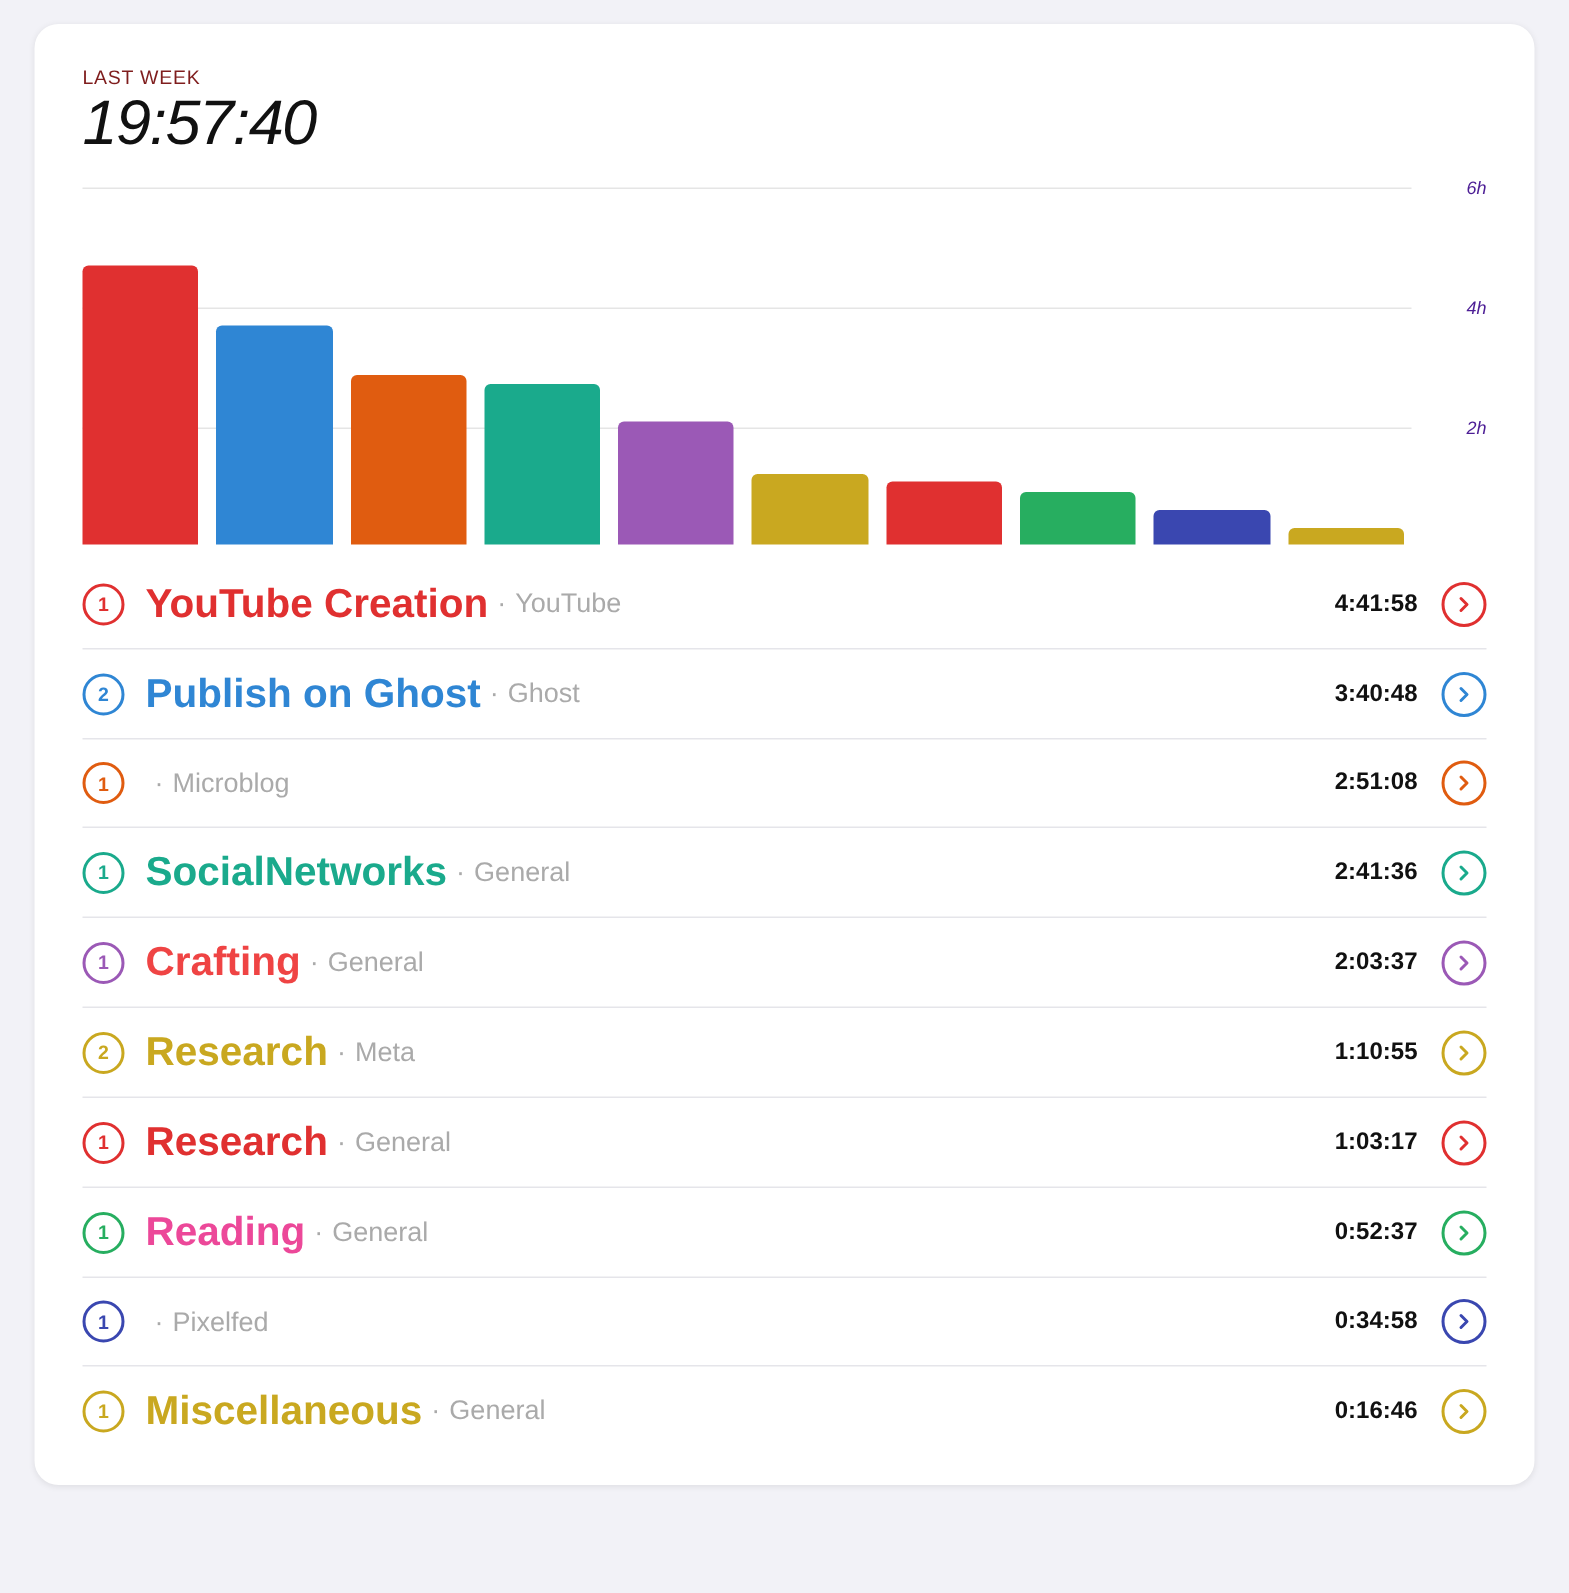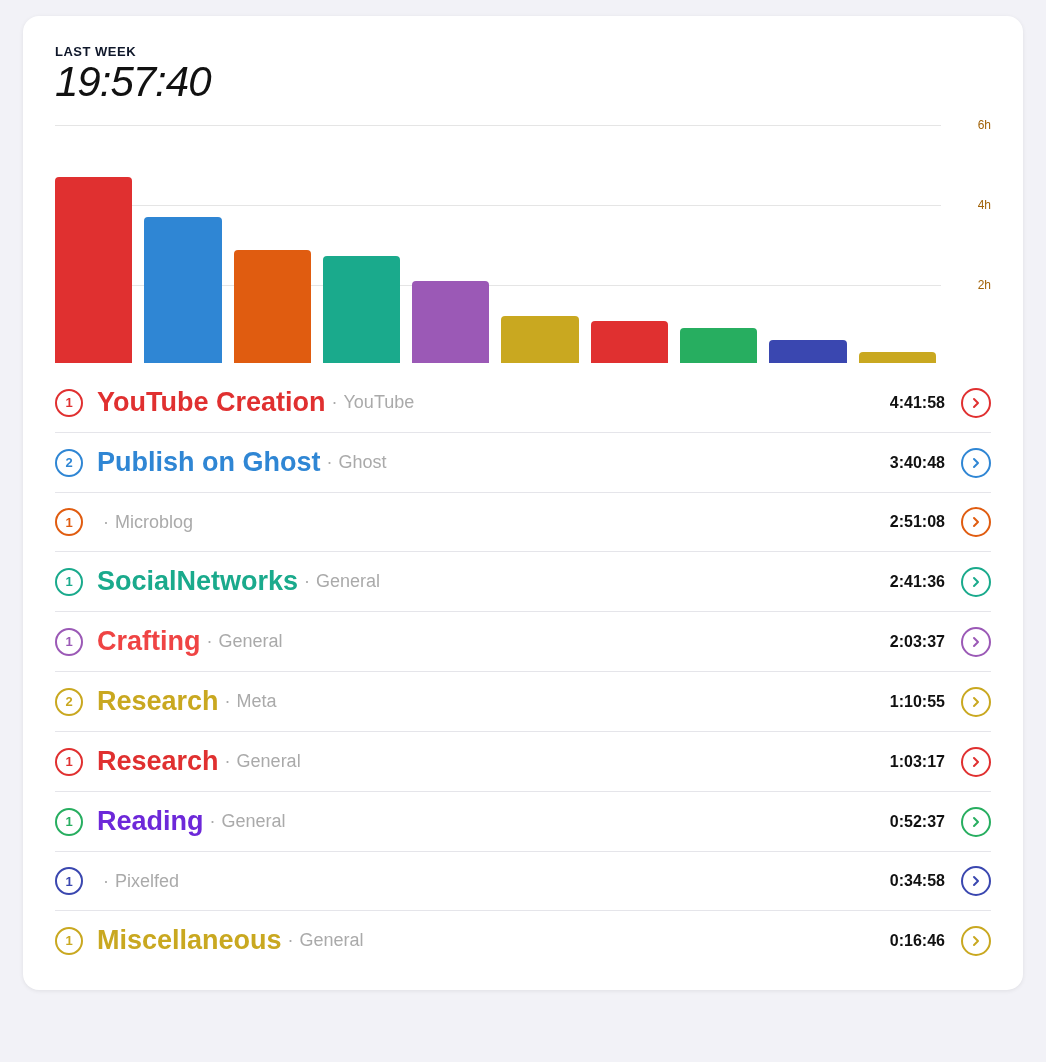--- a/index.html
+++ b/index.html
@@ -17,22 +17,22 @@
       border-radius: 16px;
       width: 1000px;
       padding: 28px 32px 20px 32px;
       box-shadow: 0 1px 4px rgba(0,0,0,0.08);
     }
     .header {
       margin-bottom: 8px;
     }
     .last-week-label {
       font-size: 13px;
-      color: #0f172a;
-      font-weight: 700;
+      color: #7f1d1d;
+      font-weight: 400;
       letter-spacing: 0.5px;
       text-transform: uppercase;
     }
     .total-time {
       font-size: 42px;
       font-weight: 300;
       color: #111;
       line-height: 1.1;
       letter-spacing: -1px;
       font-style: italic;
@@ -50,22 +50,23 @@
     }
     .grid-line {
       position: absolute;
       left: 0; right: 50px;
       border-top: 1px solid #e5e5e5;
     }
     .grid-label {
       position: absolute;
       right: 0;
       font-size: 12px;
-      color: #a16207;
+      color: #4c1d95;
       transform: translateY(-50%);
+      font-style: italic;
     }
     .bars-container {
       position: absolute;
       bottom: 0;
       left: 0;
       right: 55px;
       top: 0;
       display: flex;
       align-items: flex-end;
       gap: 12px;
@@ -249,21 +250,21 @@
         <span class="item-category">General</span>
         <span class="item-time">1:03:17</span>
         <div class="chevron-circle" style="border-color: rgb(224, 48, 48); color: rgb(224, 48, 48);">
           <svg viewBox="0 0 14 14" fill="none" xmlns="http://www.w3.org/2000/svg">
             <path d="M5 3L9 7L5 11" stroke="#e03030" stroke-width="2" stroke-linecap="round" stroke-linejoin="round"></path>
           </svg>
         </div>
       </div>
       <div class="list-item">
         <div class="badge-circle" style="border-color: rgb(39, 174, 96); color: rgb(39, 174, 96);">1</div>
-        <span class="item-name" style="color: #6d28d9;">Reading</span>
+        <span class="item-name" style="color: #ec4899;">Reading</span>
         <span class="item-dot">·</span>
         <span class="item-category">General</span>
         <span class="item-time">0:52:37</span>
         <div class="chevron-circle" style="border-color: rgb(39, 174, 96); color: rgb(39, 174, 96);">
           <svg viewBox="0 0 14 14" fill="none" xmlns="http://www.w3.org/2000/svg">
             <path d="M5 3L9 7L5 11" stroke="#27ae60" stroke-width="2" stroke-linecap="round" stroke-linejoin="round"></path>
           </svg>
         </div>
       </div>
       <div class="list-item">

